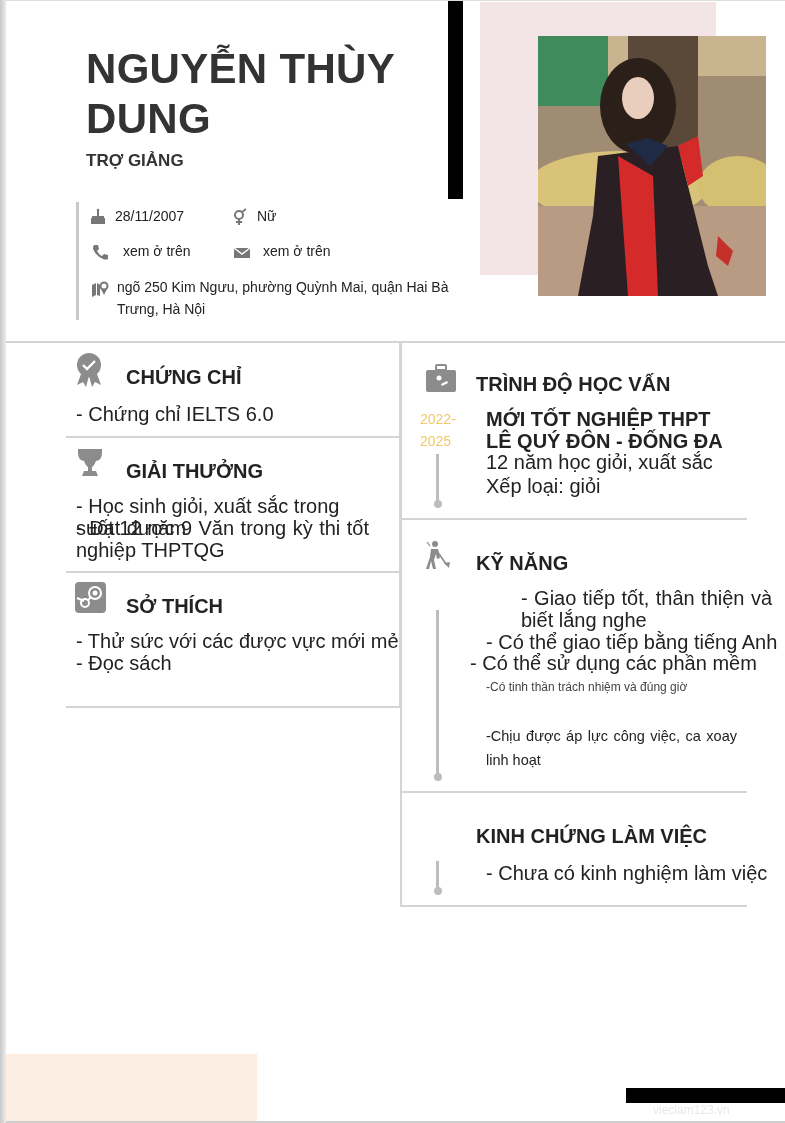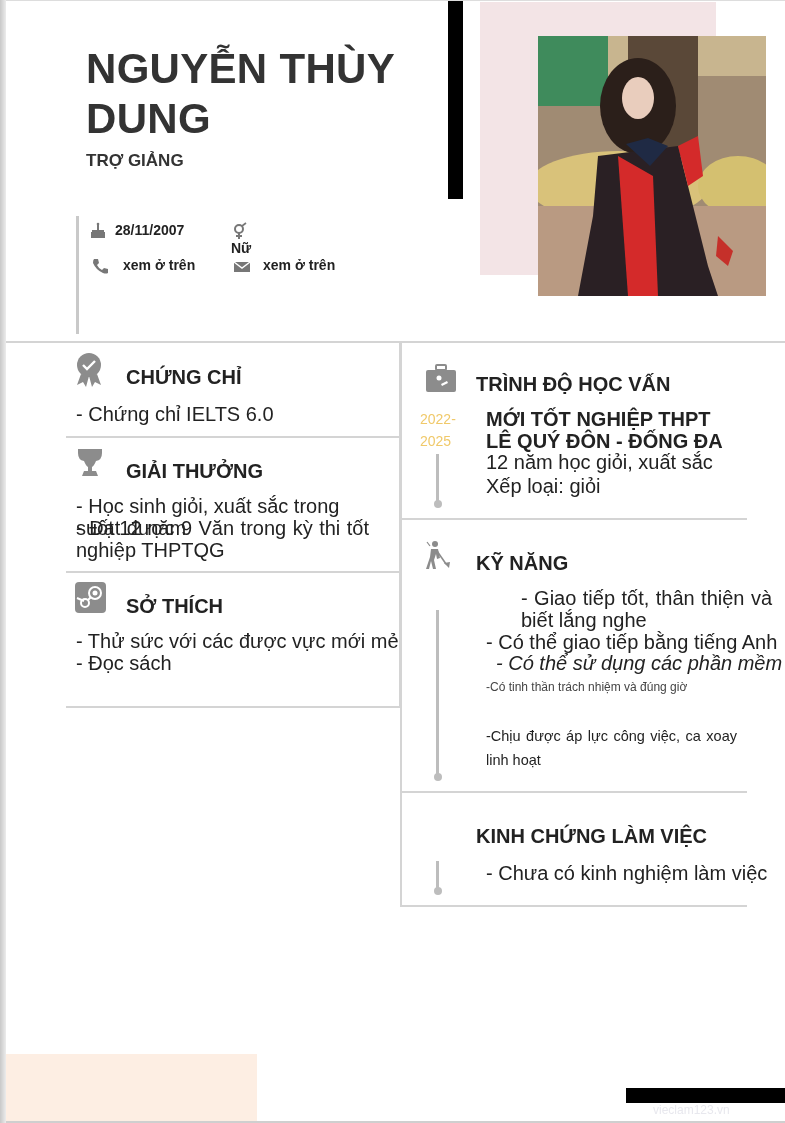--- a/index.html
+++ b/index.html
@@ -6,21 +6,21 @@
   body { width:785px; height:1123px; position:relative; background:#fff; overflow:hidden;
     font-family:"Liberation Sans", "DejaVu Sans", sans-serif; color:#222; }
   .leftshadow { position:absolute; left:0; top:0; width:6px; height:1123px; background:linear-gradient(to right,#c8c8c8,#ececec); }
   .topline { position:absolute; left:6px; top:0; width:779px; height:1px; background:#ddd; }
   .bottomline { position:absolute; left:6px; top:1121px; width:779px; height:2px; background:#cfcfcf; }
   .name { position:absolute; left:86px; top:44px; width:340px; font-size:42px; line-height:50px; font-weight:bold; color:#333; letter-spacing:0.3px; }
   .jobtitle { position:absolute; left:86px; top:151px; font-size:17px; font-weight:bold; color:#333; }
   .blackbar { position:absolute; left:448px; top:1px; width:15px; height:198px; background:#000; }
   .pinkbox { position:absolute; left:480px; top:2px; width:236px; height:273px; background:#f3e4e6; }
   .photo { position:absolute; left:538px; top:36px; width:228px; height:260px; overflow:hidden; background:#8a7a68; }
-  .info { position:absolute; left:76px; top:216px; width:390px; height:118px; border-left:3px solid #c9c9c9;font-weight:bold; }
+  .info { position:absolute; left:76px; top:202px; width:390px; height:118px; border-left:3px solid #c9c9c9; }
   .info .row { position:absolute; font-size:14px; color:#222; display:flex; align-items:flex-start; }
   .info .ico { width:18px; height:18px; display:inline-block; margin-right:8px; }
   .hline { position:absolute; height:2px; background:#d4d4d4; }
   .vline { position:absolute; width:2px; background:#d4d4d4; }
   .sec-ico { position:absolute; width:30px; height:34px; }
   .sec-title { position:absolute; font-size:20px; font-weight:bold; color:#222; }
   .txt { position:absolute; font-size:20px; color:#222; line-height:22px; }
   .just { text-align:justify; }
   .year { position:absolute; font-size:14px; color:#f0c96a; line-height:22px; }
   .tl { position:absolute; width:3px; background:#bdbdbd; }
@@ -64,21 +64,21 @@
     <span class="ico">
       <svg width="18" height="18" viewBox="0 0 18 18">
           <rect x="2" y="10" width="14" height="6" fill="#777"></rect>
           <rect x="3" y="8" width="12" height="2" fill="#777"></rect>
           <rect x="8" y="3" width="2" height="5" fill="#777"></rect>
           <circle cx="9" cy="2" r="1.3" fill="#777"></circle>
         </svg>
     </span>
     <span>28/11/2007</span>
   </div>
-  <div class="row" style="left:152px; top:6px;flex-direction:column;">
+  <div class="row" style="left:152px; top:6px;">
     <span class="ico">
       <svg width="18" height="18" viewBox="0 0 18 18">
           <circle cx="8" cy="7" r="4" fill="none" stroke="#777" stroke-width="2"></circle>
           <line x1="8" y1="11" x2="8" y2="17" stroke="#777" stroke-width="2"></line>
           <line x1="5" y1="14" x2="11" y2="14" stroke="#777" stroke-width="2"></line>
           <line x1="11" y1="4" x2="15" y2="1" stroke="#777" stroke-width="1.6"></line>
         </svg>
     </span>
     <span>Nữ</span>
   </div>
@@ -91,20 +91,30 @@
     <span>xem ở trên</span>
   </div>
   <div class="row" style="left:154px; top:41px;">
     <span class="ico" style="margin-right:12px">
       <svg width="18" height="18" viewBox="0 0 18 18">
           <rect x="1" y="5" width="16" height="10" fill="#777"></rect>
           <path d="M1 5 L9 11 L17 5" fill="none" stroke="#fff" stroke-width="1.4"></path>
         </svg>
     </span>
     <span>xem ở trên</span>
+  </div>
+  <div class="row" style="left:12px; top:76px; width:370px; line-height:22px;">
+    <span class="ico" style="margin-top:2px; flex:none;">
+      <svg width="18" height="18" viewBox="0 0 18 18">
+          <path d="M1 5 L5 3 L5 15 L1 17 Z M6 3 L9 5 L9 16 L6 15 Z" fill="#777"></path>
+          <circle cx="13" cy="6" r="3.5" fill="none" stroke="#777" stroke-width="2"></circle>
+          <path d="M10 9 L13 15 L16 9" fill="#777"></path>
+        </svg>
+    </span>
+    <span style="margin-top:-2px">ngõ 250 Kim Ngưu, phường Quỳnh Mai, quận Hai Bà Trưng, Hà Nội</span>
   </div>
 </div>
 
 <div class="hline" style="left:6px; top:341px; width:779px;"></div>
 <div class="vline" style="left:399px; top:343px; height:365px;"></div>
 <div class="vline" style="left:400px; top:343px; height:563px;"></div>
 
 <div class="sec-ico" style="left:74px; top:352px;">
   <svg width="30" height="36" viewBox="0 0 30 36">
       <path d="M7 22 L3 33 L9 30 L12 35 L15 24 Z M23 22 L27 33 L21 30 L18 35 L15 24 Z" fill="#8c8c8c"></path>
@@ -166,21 +176,21 @@
       <line x1="12" y1="11" x2="21" y2="24" stroke="#8c8c8c" stroke-width="1.6"></line>
       <path d="M19 23 L25 22 L24 28 Z" fill="#8c8c8c"></path>
       <line x1="2" y1="2" x2="5" y2="6" stroke="#8c8c8c" stroke-width="1.2"></line>
     </svg>
 </div>
 <div class="sec-title" style="left:476px; top:552px;">KỸ NĂNG</div>
 <div class="tl" style="left:436px; top:610px; height:164px;"></div>
 <div class="tl-dot" style="left:434px; top:773px;"></div>
 <div class="txt just" style="left:486px; top:587px; width:251px; text-align-last:left;margin-left:35px;">- Giao tiếp tốt, thân thiện và biết lắng nghe</div>
 <div class="txt" style="left:486px; top:631px;">- Có thể giao tiếp bằng tiếng Anh</div>
-<div class="txt" style="left:496px; top:652px;font-style:italic;">- Có thể sử dụng các phần mềm</div>
+<div class="txt" style="left:470px; top:652px;">- Có thể sử dụng các phần mềm</div>
 <div class="txt just" style="left:486px; top:675px; width:251px; font-size:12px; line-height:24px; color:#444; text-align-last:left;">-Có tinh thần trách nhiệm và đúng giờ</div>
 <div class="txt just" style="left:486px; top:724px; width:251px; font-size:14.5px; line-height:24px; text-align-last:left;">-Chịu được áp lực công việc, ca xoay linh hoạt</div>
 <div class="hline" style="left:400px; top:791px; width:347px;"></div>
 
 <div class="sec-title" style="left:476px; top:825px;">KINH CHỨNG LÀM VIỆC</div>
 <div class="tl" style="left:436px; top:861px; height:28px;"></div>
 <div class="tl-dot" style="left:434px; top:887px;"></div>
 <div class="txt" style="left:486px; top:862px;">- Chưa có kinh nghiệm làm việc</div>
 <div class="hline" style="left:400px; top:905px; width:347px;"></div>
 

